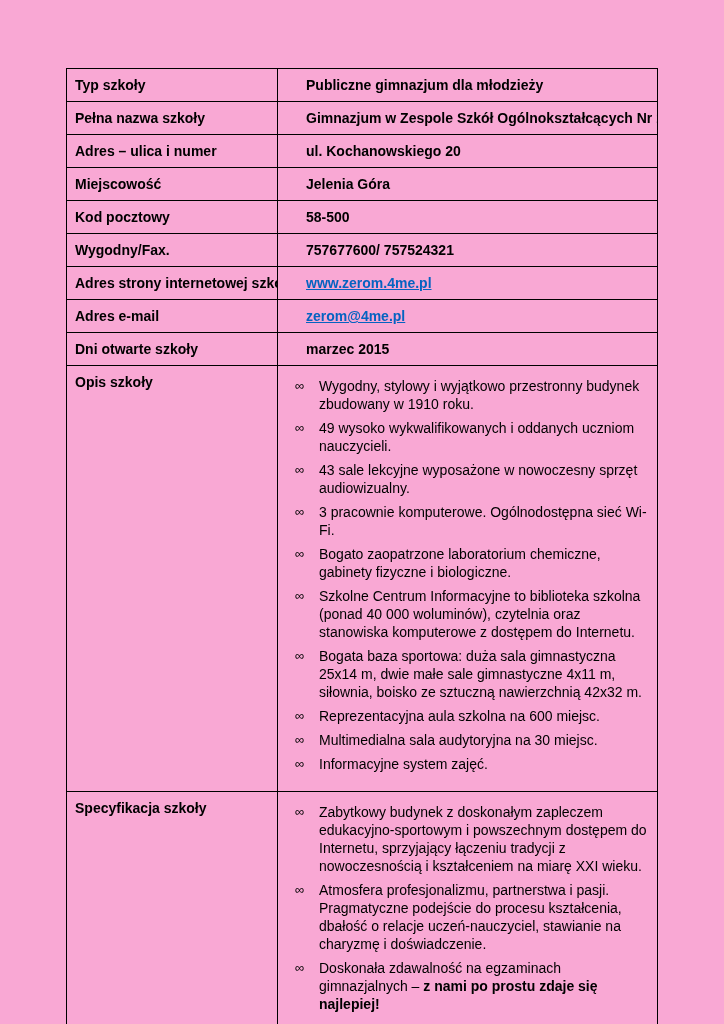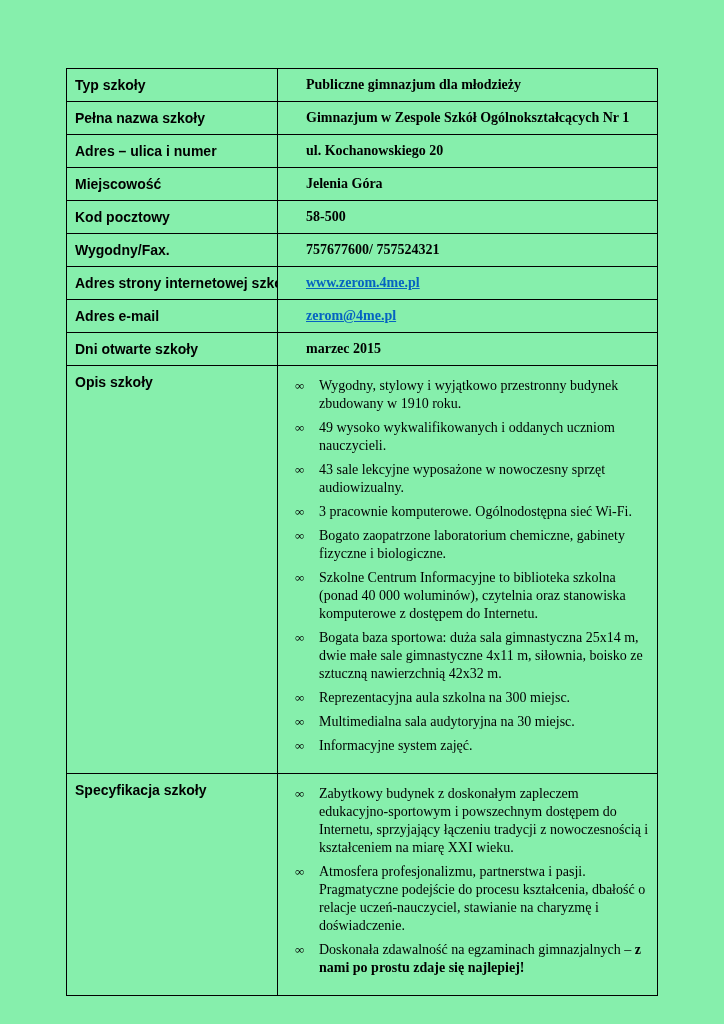--- a/index.html
+++ b/index.html
@@ -7,21 +7,21 @@
     width: 724px;
     height: 1024px;
     background: #ffffff;
     font-family: "Liberation Sans", sans-serif;
     color: #000000;
   }
   .page {
     position: relative;
     width: 724px;
     height: 1024px;
-    background: #86efac;
+    background: #f9a8d4;
     overflow: hidden;
   }
   table.info-table {
     position: absolute;
     left: 66px;
     top: 68px;
     width: 591px;
     border-collapse: collapse;
     table-layout: fixed;
   }
@@ -34,21 +34,20 @@
     width: 211px;
     padding: 8px 6px 8px 8px;
     font-weight: bold;
     white-space: nowrap;
     overflow: hidden;
   }
   td.value-cell {
     width: 380px;
     padding: 8px 8px 8px 28px;
     font-weight: bold;
-    font-family: Liberation Serif, serif;
   }
   td.value-cell.single {
     white-space: nowrap;
     overflow: hidden;
   }
   td.value-cell.bullets {
     padding: 11px 8px 12px 17px;
     font-weight: normal;
   }
   ul.bullet-list {
@@ -145,21 +144,21 @@
               <li class="bullet-item">
                 <span class="bullet-char">∞</span>
                 <span class="bullet-text">Szkolne Centrum Informacyjne to biblioteka szkolna (ponad 40 000 woluminów), czytelnia oraz stanowiska komputerowe z dostępem do Internetu.</span>
               </li>
               <li class="bullet-item">
                 <span class="bullet-char">∞</span>
                 <span class="bullet-text">Bogata baza sportowa: duża sala gimnastyczna 25x14 m, dwie małe sale gimnastyczne 4x11 m, siłownia, boisko ze sztuczną nawierzchnią 42x32 m.</span>
               </li>
               <li class="bullet-item">
                 <span class="bullet-char">∞</span>
-                <span class="bullet-text">Reprezentacyjna aula szkolna na 300 miejsc.</span>
+                <span class="bullet-text">Reprezentacyjna aula szkolna na 600 miejsc.</span>
               </li>
               <li class="bullet-item">
                 <span class="bullet-char">∞</span>
                 <span class="bullet-text">Multimedialna sala audytoryjna na 30 miejsc.</span>
               </li>
               <li class="bullet-item">
                 <span class="bullet-char">∞</span>
                 <span class="bullet-text">Informacyjne system zajęć.</span>
               </li>
             </ul>

